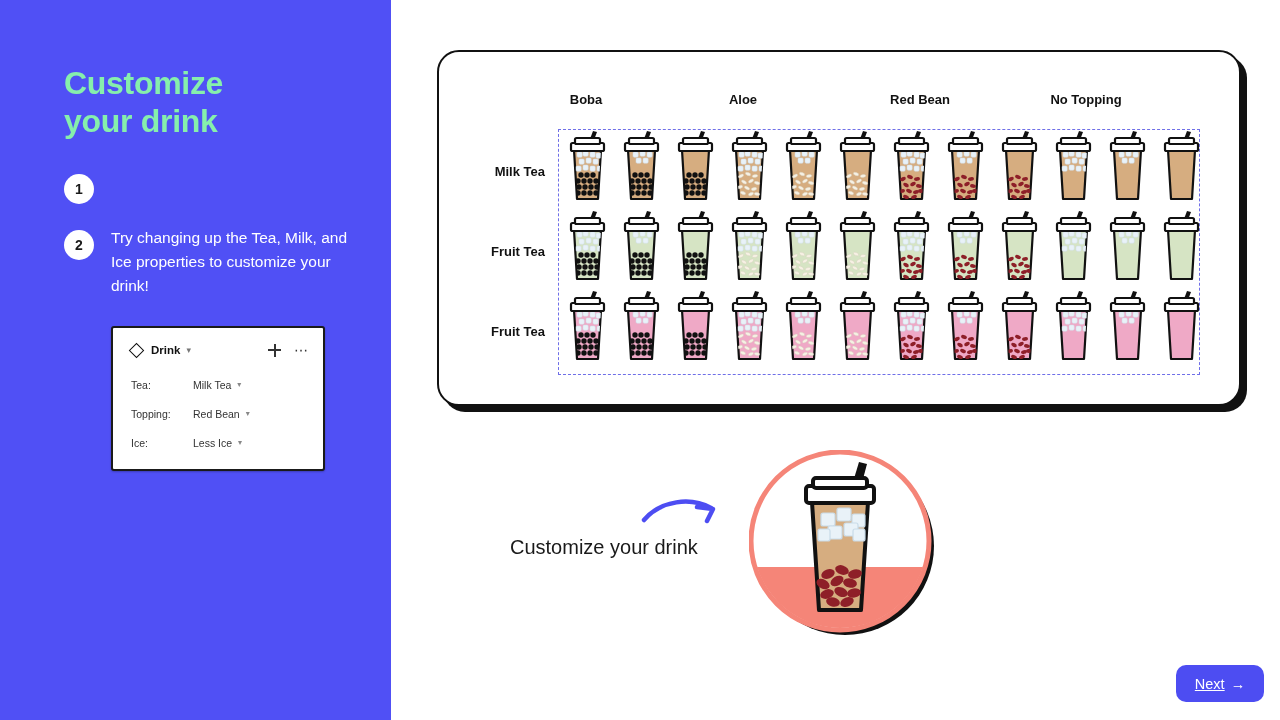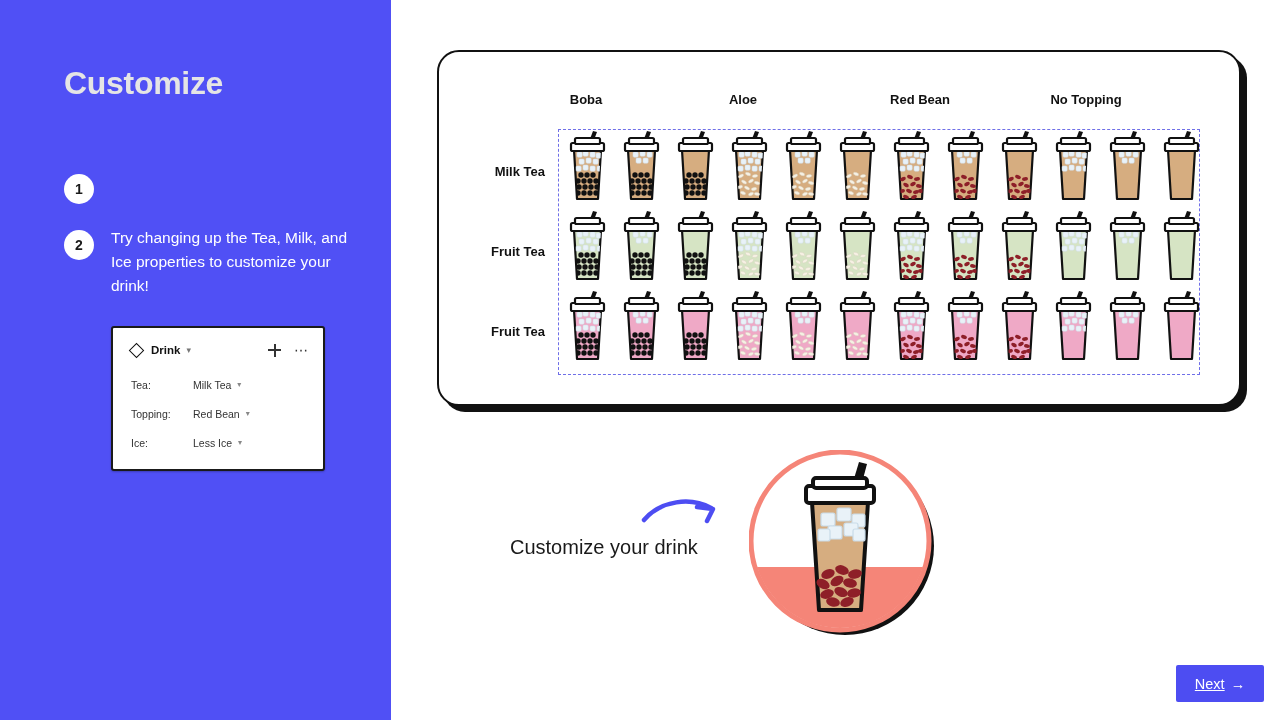--- a/index.html
+++ b/index.html
@@ -12,21 +12,21 @@
   }
   .page { position:relative; width:1280px; height:720px; background:#fff; }
 
   
   .sidebar {
     position:absolute; left:0; top:0; width:391px; height:720px;
     background:#5050F5;
   }
   .side-title {
     position:absolute; left:64px; top:64px; width:300px;
-    font-size:32px; font-weight:bold; color:#e5e5e5; line-height:1.2;
+    font-size:32px; font-weight:bold; color:#86efac; line-height:1.2;
     letter-spacing:-0.3px;
   }
   .steps { position:absolute; left:64px; top:170px; width:300px; }
   .step { display:flex; align-items:flex-start; margin-bottom:22px; }
   .step-badge {
     flex:0 0 auto; width:30px; height:30px; border-radius:50%;
     background:#fff; color:#1a1a1a; font-size:14px; font-weight:600;
     display:flex; align-items:center; justify-content:center;
     margin-right:17px; margin-top:4px;
   }
@@ -96,35 +96,36 @@
   
   .hero-wrap { position:absolute; left:358px; top:450px; width:186px; height:186px; }
   .caption {
     position:absolute; left:119px; top:536px; font-size:20px; color:#1a1a1a;
   }
   .arrow { position:absolute; left:250px; top:494px; width:80px; height:34px; }
 
   
   .next-btn {
     position:absolute; left:1176px; top:665px; width:88px; height:37px;
-    background:#4d4df2; border-radius:2px; color:#fff;
+    background:#4d4df2; border-radius:10px; color:#fff;
     display:flex; align-items:center; justify-content:center;
     font-size:14.5px; cursor:pointer;
   }
   .next-label { text-decoration:underline; }
   .next-arrow { margin-left:6px; }
 </style>
 </head>
 <body>
 
 <div class="page">
 
   <div class="sidebar">
     <div class="side-title">
       <div>Customize</div>
+      <div>your drink</div>
     </div>
 
     <div class="steps">
       <div class="step">
         <div class="step-badge">1</div>
       </div>
       <div class="step">
         <div class="step-badge">2</div>
         <div class="step-text">Try changing up the Tea, Milk, and Ice properties to customize your drink!</div>
       </div>

